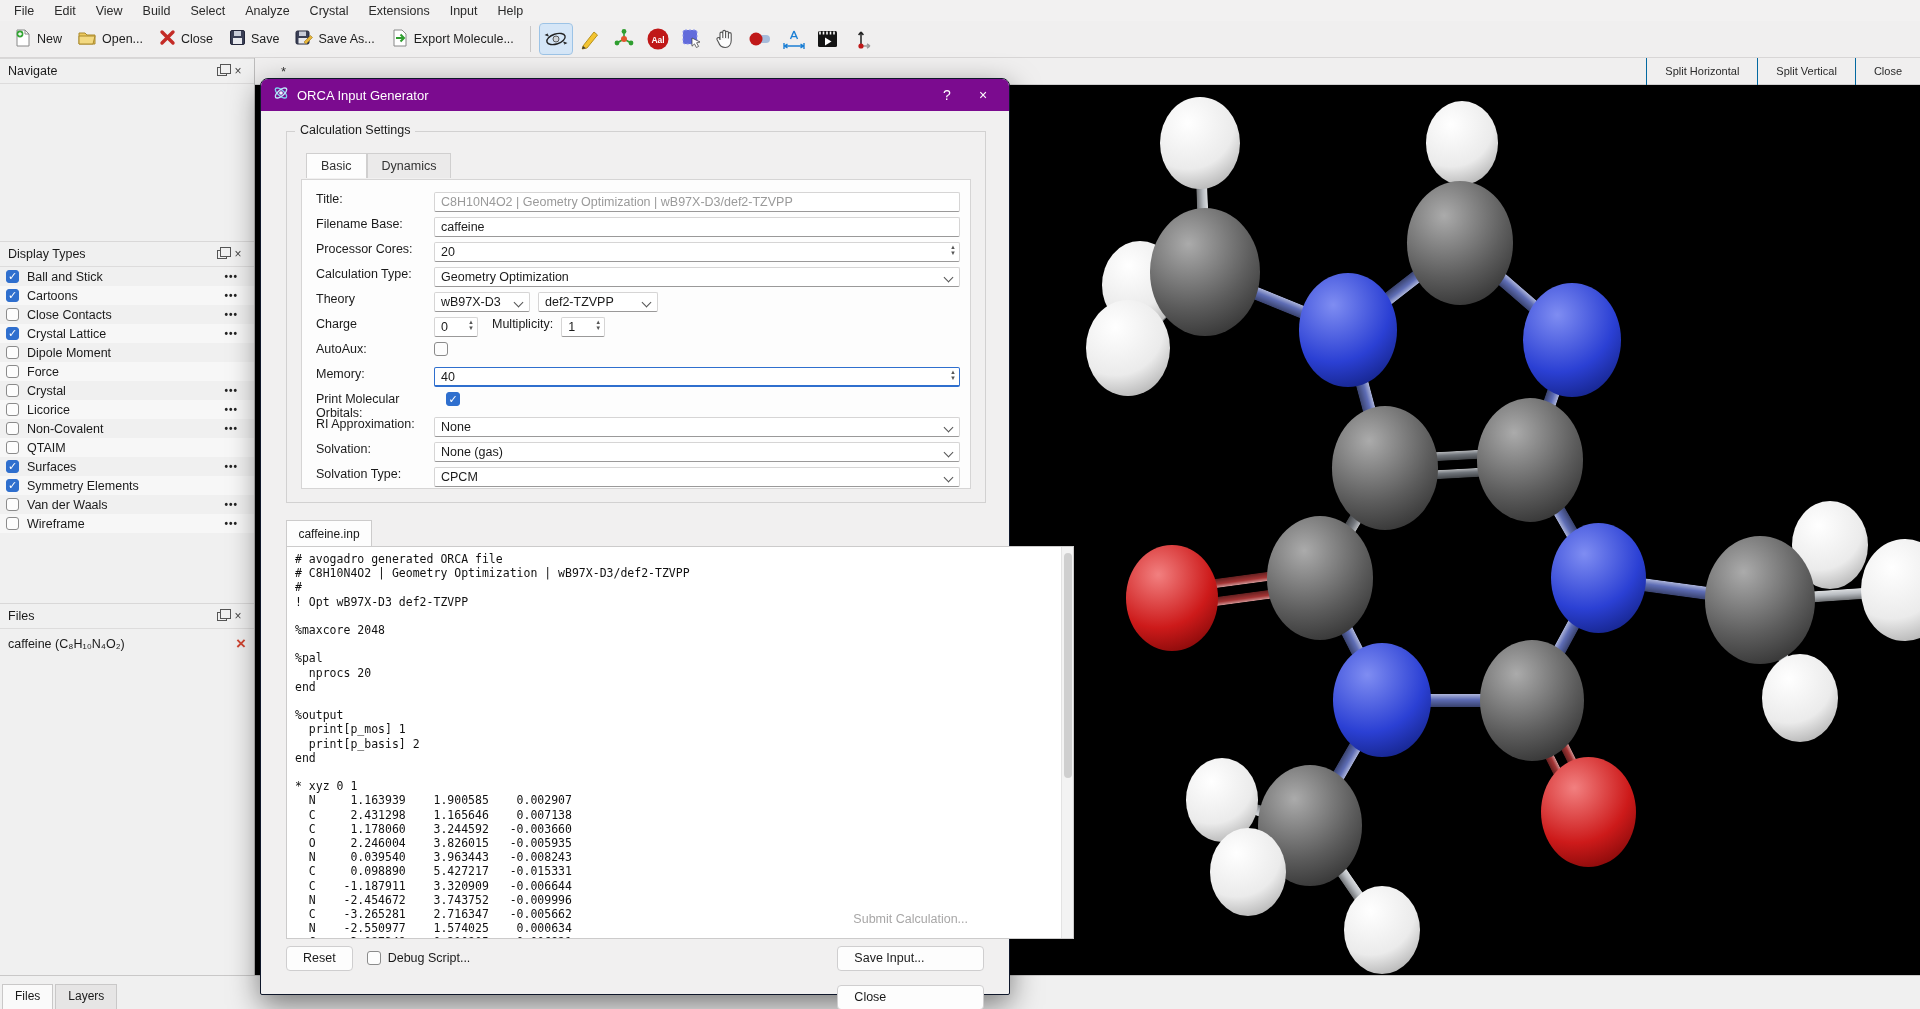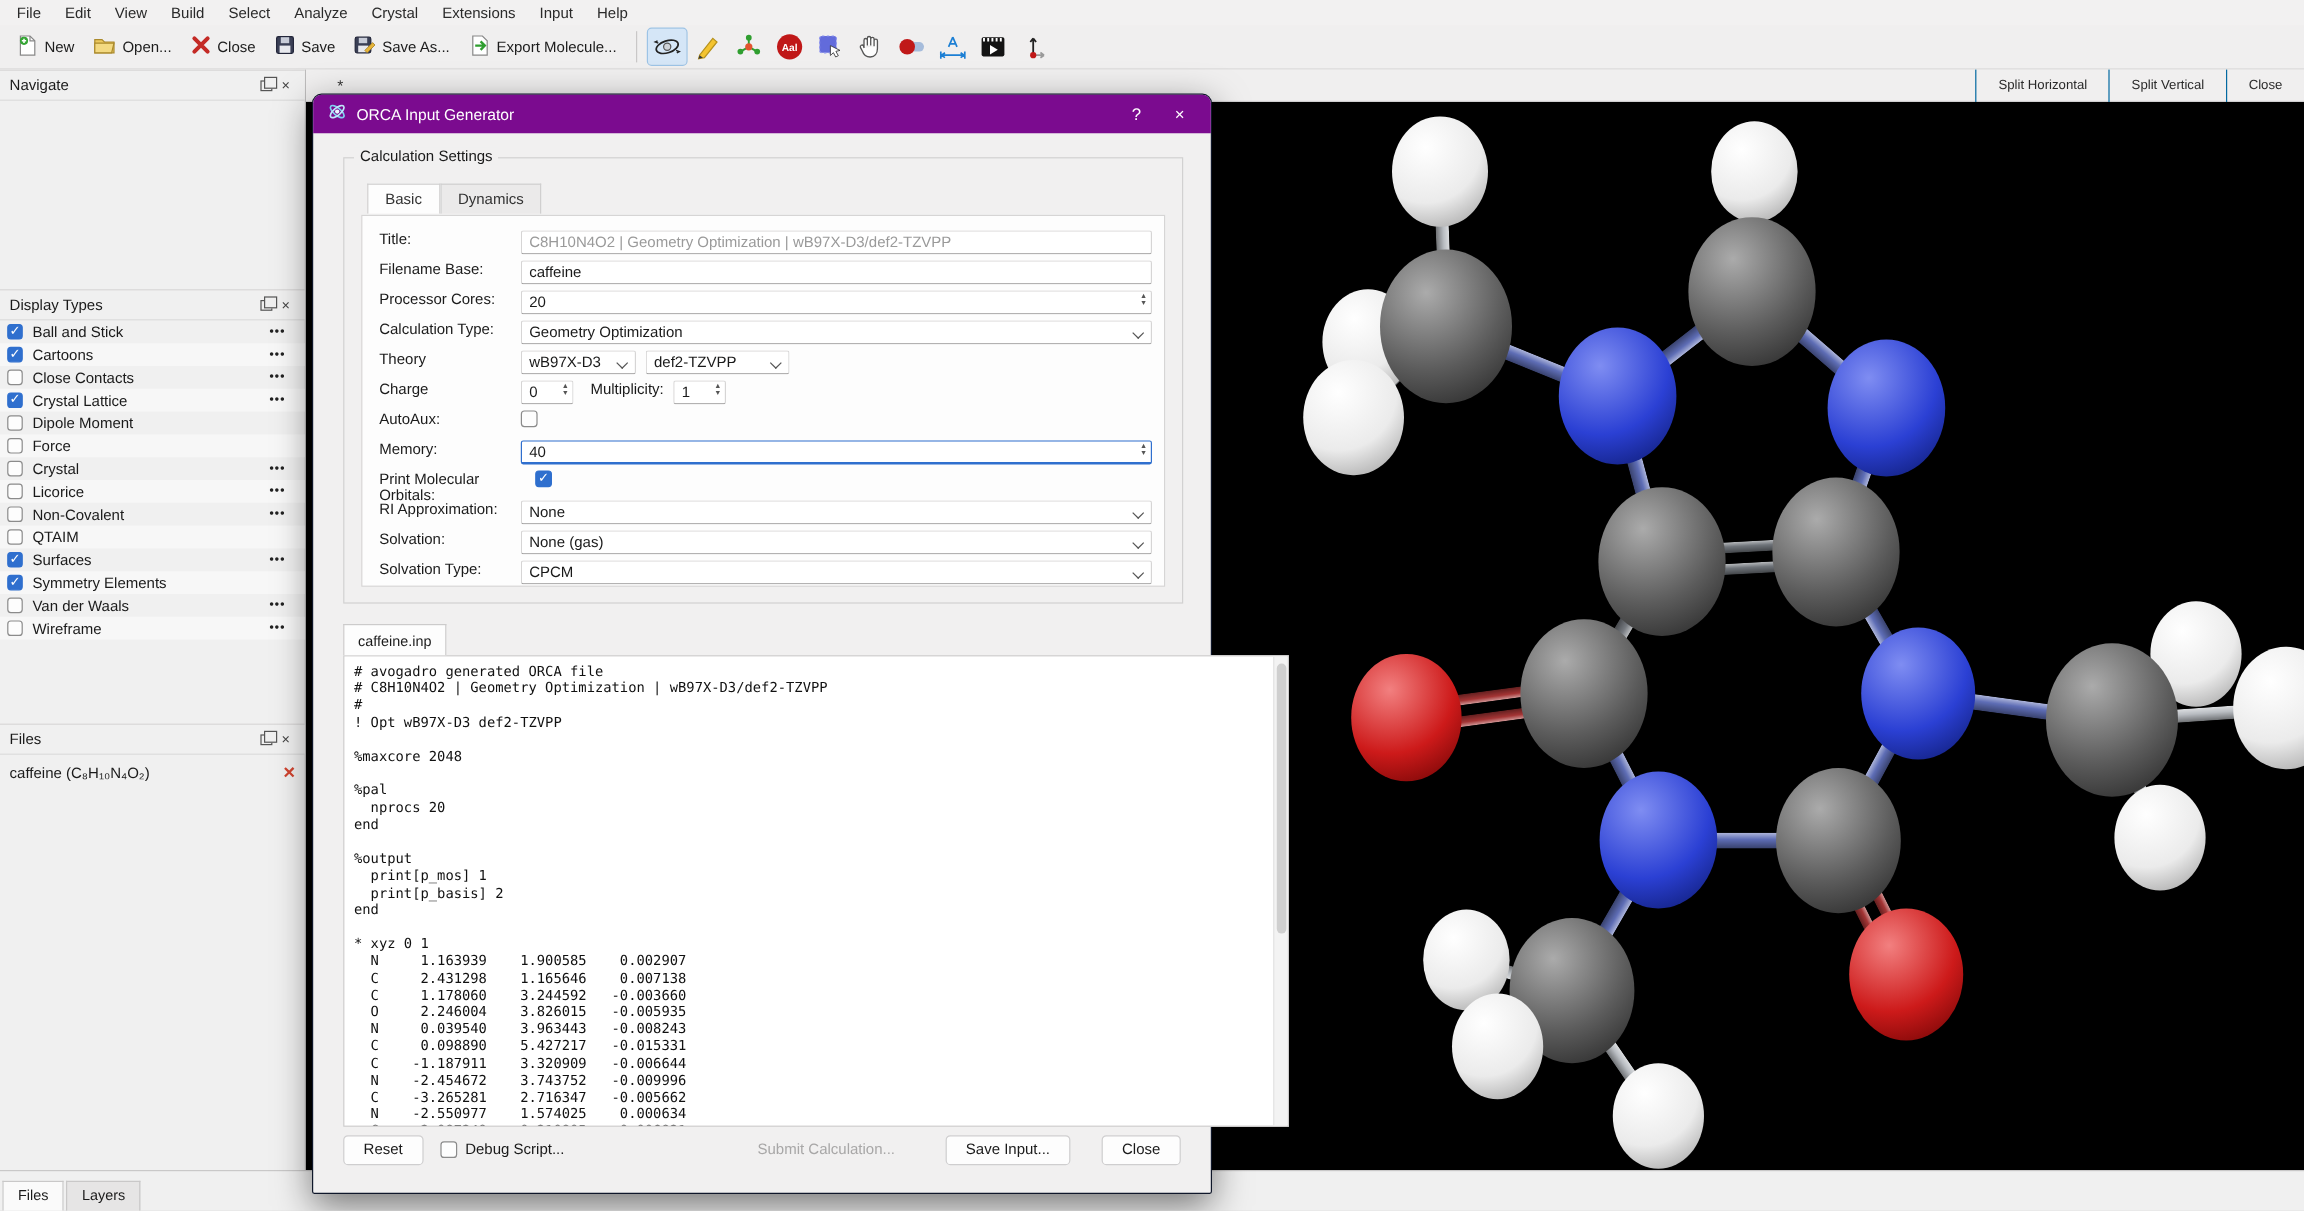--- a/index.html
+++ b/index.html
@@ -81,21 +81,21 @@
   .editor { position:absolute; left:25px; top:467px; width:788px; height:393px; background:#ffffff; border:1px solid #cccbcb; overflow:hidden; }
   .editor pre { font-family:"DejaVu Sans Mono","Liberation Mono",monospace; font-size:11.5px; line-height:14.2px; padding:5px 8px; white-space:pre; color:#111; }
   .ed-scroll { position:absolute; right:0; top:0; width:12px; height:100%; background:#f3f3f3; border-left:1px solid #e3e3e3; }
   .ed-thumb { position:absolute; left:2px; top:6px; width:8px; height:225px; background:#cfcfcf; border-radius:4px; }
 
   
   .dlg-footer { position:absolute; left:25px; right:25px; top:866px; height:26px; display:flex; align-items:center; }
   .btn { height:25px; padding:0 16px; background:#fdfdfd; border:1px solid #cfcecf; border-radius:4px; font-size:12.5px; display:flex; align-items:center; }
   .btn.disabled { background:transparent; border:none; color:#a8a7a7; }
   .dbg { display:flex; align-items:center; gap:7px; margin-left:14px; font-size:12.5px; flex:1; }
-  .foot-right { display:flex; gap:26px; }
+  .foot-right { display:flex; gap:14px;flex-direction:column; }
 </style>
 </head>
 <body>
 
 <div id="root">
 
   <div id="menubar">
       <div class="menu-item"><span>File</span></div>
       <div class="menu-item"><span>Edit</span></div>
       <div class="menu-item"><span>View</span></div>

